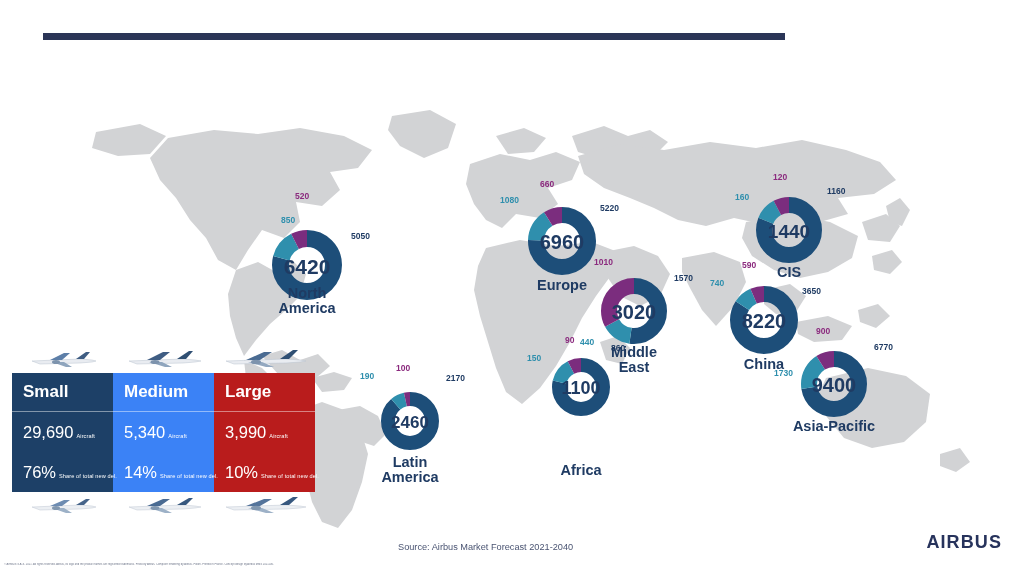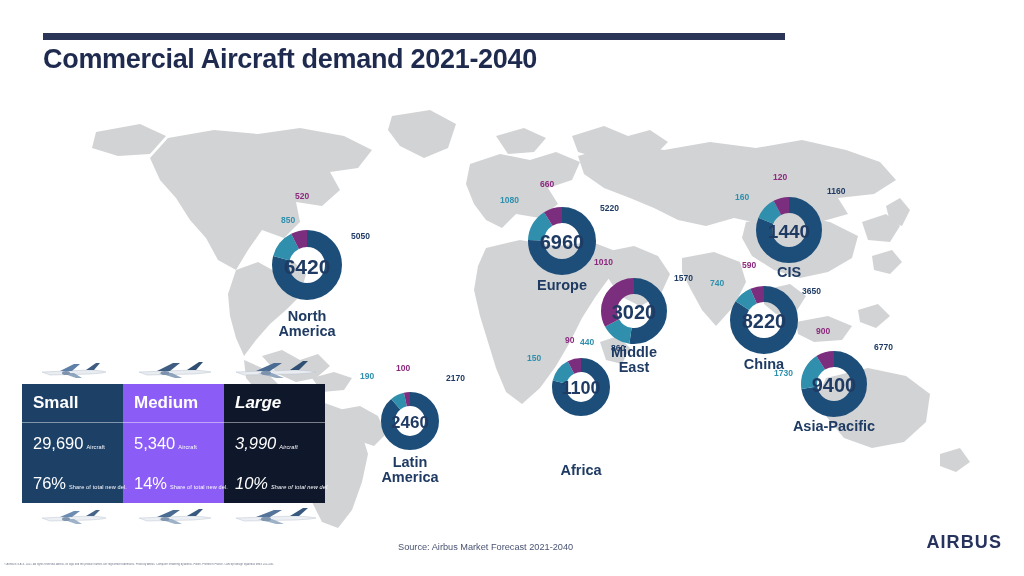--- a/index.html
+++ b/index.html
@@ -25,49 +25,48 @@
   .donut{position:absolute;}
   .donut svg{display:block;overflow:visible;}
   .dn-total{font-family:"Liberation Sans",sans-serif;font-weight:bold;fill:#1f3b63;text-anchor:middle;dominant-baseline:central;}
   .dn-label{position:absolute;left:50%;transform:translateX(-50%);text-align:center;font-size:14.5px;font-weight:bold;color:#1f3b63;line-height:1.06;white-space:nowrap;}
   .cal{position:absolute;font-size:8.5px;font-weight:bold;white-space:nowrap;}
   .cal.s{color:#1f3b63;}
   .cal.m{color:#2f8fad;}
   .cal.l{color:#8b2a7e;}
 
   
-  #legend{position:absolute;left:22px;top:373px;width:303px;margin-top:11px;}
+  #legend{position:absolute;left:12px;top:373px;width:303px;}
   .planes{position:absolute;left:0;width:303px;height:26px;display:flex;}
   .planes.top{top:-27px;}
   .planes.bottom{top:119px;}
   .plane-cell{flex:1;position:relative;}
   .plane-cell svg{position:absolute;left:50%;top:50%;transform:translate(-50%,-50%);}
   .tbl{width:303px;border-collapse:collapse;table-layout:fixed;}
   .tbl td{padding:0;vertical-align:middle;}
   .col-s{background:#1d4067;}
-  .col-m{background:#8b5cf6;}
-  .col-l{background:#0f172a;font-style:italic;}
+  .col-m{background:#3b82f6;}
+  .col-l{background:#b91c1c;}
   .hd{height:38px;padding-left:11px !important;color:#fff;font-size:17px;font-weight:bold;}
   .rowline{border-top:1px solid rgba(255,255,255,0.45);}
   .cell{height:40px;padding-left:11px !important;color:#fff;white-space:nowrap;}
   .big{font-size:16.5px;}
   .unit{font-size:5.6px;margin-left:3px;letter-spacing:0.1px;}
 
   
   .source{position:absolute;left:398px;top:542px;font-size:9.2px;color:#4a5472;}
   .logo{position:absolute;right:22px;top:532px;font-size:18px;font-weight:bold;letter-spacing:1.1px;color:#27335c;}
   .fineprint{position:absolute;left:4px;top:563px;width:345px;font-size:2.6px;color:#6a7286;line-height:1.35;letter-spacing:0.05px;overflow:hidden;white-space:nowrap;}
 </style>
 </head>
 <body>
 
 <div id="slide">
 
   <div class="top-rule"></div>
-  <div class="title">Commercial Aircraft demand 2021-2040</div>
 
   <div id="map">
     <svg viewBox="0 0 1024 430" preserveAspectRatio="none" aria-hidden="true">
       <g class="land">
 
         <path d="M168 28 L214 20 L258 24 L300 18 L344 26 L372 40 L358 58 L330 62 L340 80 L322 96 L296 92 L300 112 L284 128 L262 120 L248 140 L236 160 L218 150 L206 128 L190 110 L176 88 L160 70 L150 48 Z"></path>
         <path d="M236 160 L258 152 L276 162 L292 150 L306 164 L300 186 L286 200 L270 214 L256 230 L244 246 L236 228 L230 206 L228 184 Z"></path>
         <path d="M96 22 L140 14 L166 26 L150 44 L118 46 L92 38 Z"></path>
         <path d="M262 246 L282 240 L300 250 L318 244 L330 256 L316 268 L296 272 L278 264 Z"></path>
 
@@ -112,21 +111,21 @@
       <div class="donut" style="left: 269px; top: 227px; width: 76px;">
         <svg width="76" height="76" viewBox="0 0 76 76">
           <circle cx="38" cy="38" r="26.5" fill="none" stroke="#1d4e79" stroke-width="17" stroke-dasharray="130.9730955970885 166.50441064025904" stroke-dashoffset="0" transform="rotate(-90 38 38)"></circle>
           <circle cx="38" cy="38" r="26.5" fill="none" stroke="#2f8fad" stroke-width="17" stroke-dasharray="22.044976486638657 166.50441064025904" stroke-dashoffset="-130.9730955970885" transform="rotate(-90 38 38)"></circle>
           <circle cx="38" cy="38" r="26.5" fill="none" stroke="#7b2d7e" stroke-width="17" stroke-dasharray="13.486338556531884 166.50441064025904" stroke-dashoffset="-153.01807208372716" transform="rotate(-90 38 38)"></circle>
           <text x="38" y="39" class="dn-total" font-size="21">6420</text>
         </svg>
         <div class="cal s" style="left: 82px; top: 4px;">5050</div>
         <div class="cal m" style="left: -16px; top: -12px; padding-left: 28px;">850</div>
         <div class="cal l" style="left: 26px; top: -36px;">520</div>
-        <div class="dn-label" style="top: 82px;">
+        <div class="dn-label" style="top: 59px;">
           <div>North</div>
           <div>America</div>
         </div>
       </div>
       <div class="donut" style="left: 378px; top: 389px; width: 64px;">
         <svg width="64" height="64" viewBox="0 0 64 64">
           <circle cx="32" cy="32" r="22" fill="none" stroke="#1d4e79" stroke-width="14" stroke-dasharray="121.93466120518431 138.23007675795088" stroke-dashoffset="0" transform="rotate(-90 32 32)"></circle>
           <circle cx="32" cy="32" r="22" fill="none" stroke="#2f8fad" stroke-width="14" stroke-dasharray="10.676306741467751 138.23007675795088" stroke-dashoffset="-121.93466120518431" transform="rotate(-90 32 32)"></circle>
           <circle cx="32" cy="32" r="22" fill="none" stroke="#7b2d7e" stroke-width="14" stroke-dasharray="5.619108811298816 138.23007675795088" stroke-dashoffset="-132.61096794665207" transform="rotate(-90 32 32)"></circle>
           <text x="32" y="33" class="dn-total" font-size="17">2460</text>

